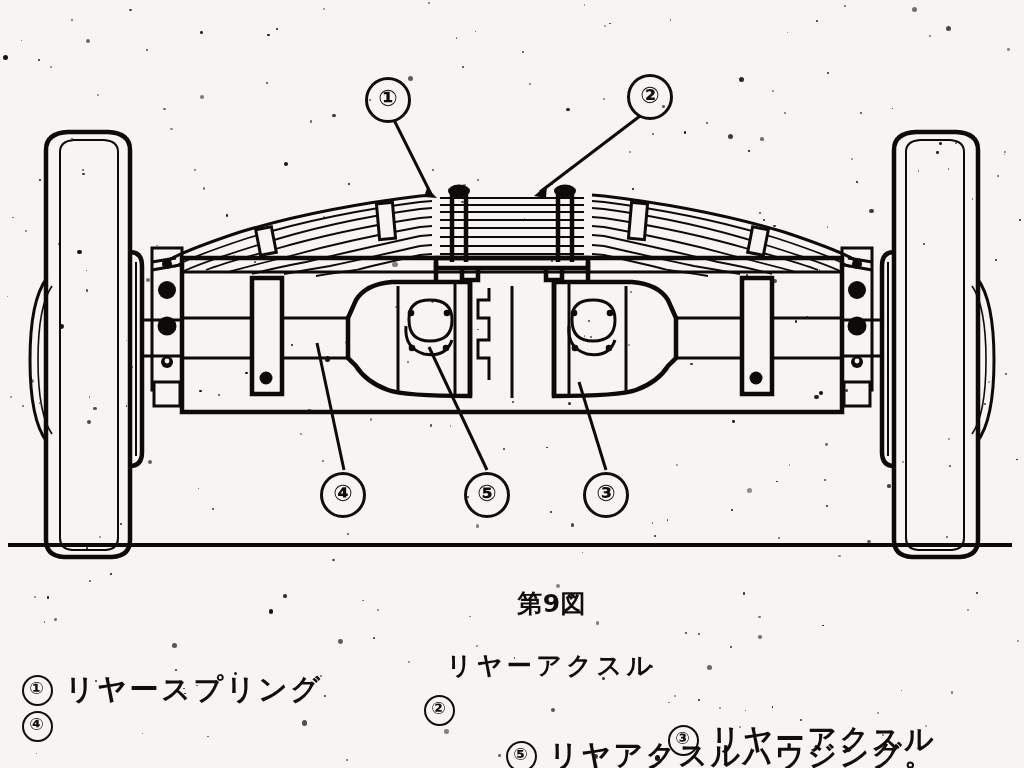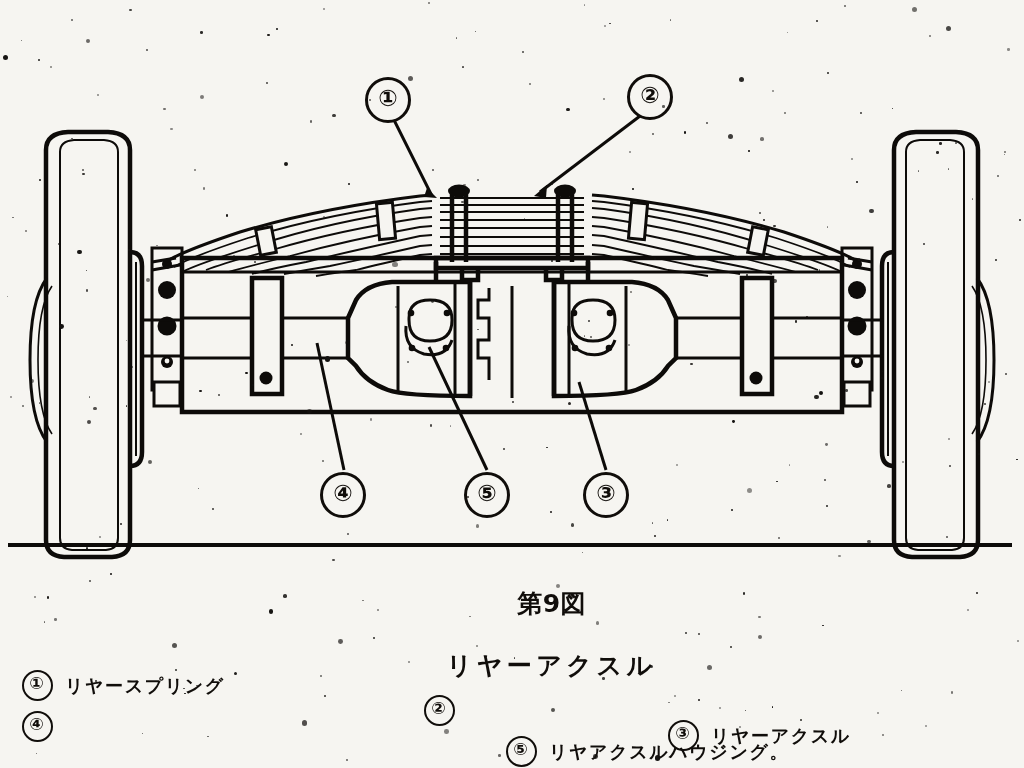--- a/index.html
+++ b/index.html
@@ -67,21 +67,21 @@
     width:27px;height:27px;
     border:2.5px solid #100d0a;
     border-radius:50%;
     text-align:center;
     line-height:23px;
     font-size:17px;
     font-weight:700;
     color:#100d0a;
     flex:none;
   }
-  .legend-label{font-size:18px;font-weight:700;letter-spacing:0.09em;}
+  .legend-label{font-size:29px;font-weight:700;letter-spacing:0.09em;}
 
   
   .callout{
     position:absolute;
     width:40px;height:40px;
     border:3px solid #100d0a;
     border-radius:50%;
     background:#f6f5f1;
     color:#100d0a;
     font-weight:700;

